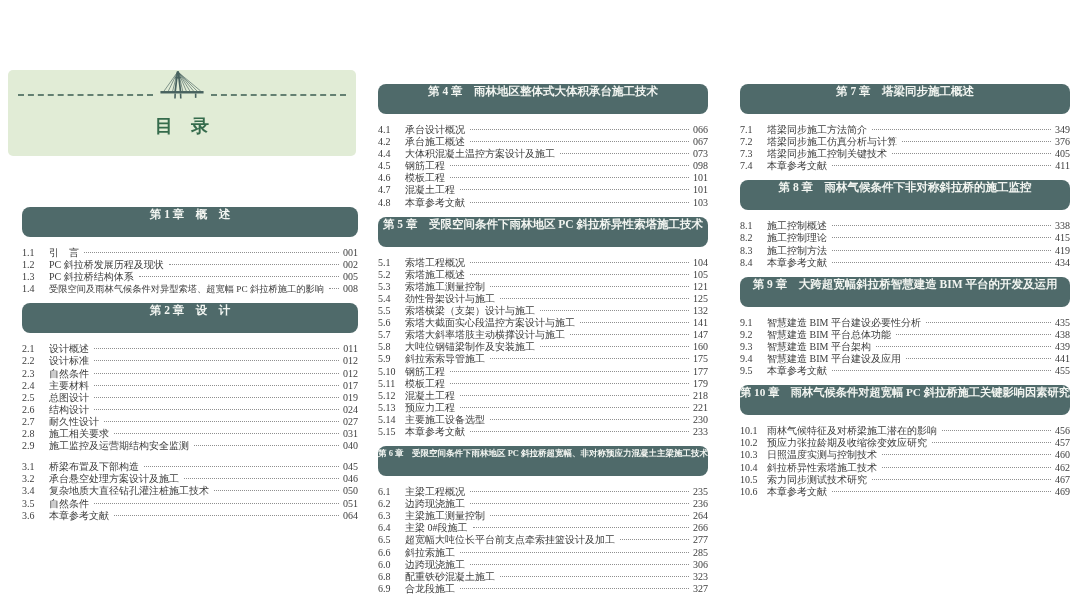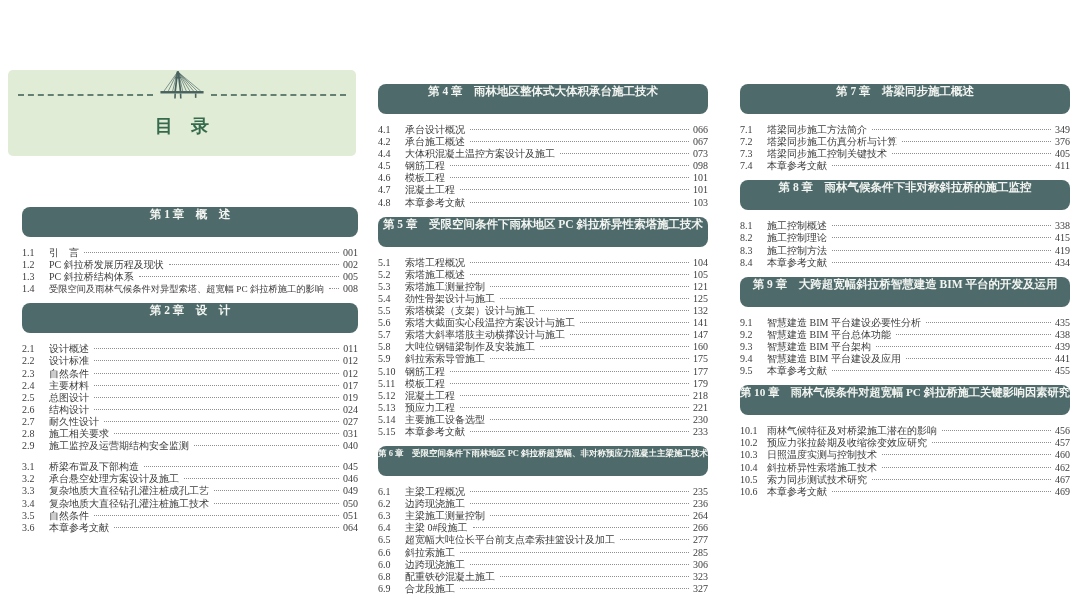--- a/index.html
+++ b/index.html
@@ -181,26 +181,20 @@
         <span class="dots"></span>
         <span class="pg">045</span>
       </div>
       <div class="entry">
         <span class="num">3.2</span>
         <span class="label">承台悬空处理方案设计及施工</span>
         <span class="dots"></span>
         <span class="pg">046</span>
       </div>
       <div class="entry">
-        <span class="num">3.3</span>
-        <span class="label">复杂地质大直径钻孔灌注桩成孔工艺</span>
-        <span class="dots"></span>
-        <span class="pg">049</span>
-      </div>
-      <div class="entry">
         <span class="num">3.4</span>
         <span class="label">复杂地质大直径钻孔灌注桩施工技术</span>
         <span class="dots"></span>
         <span class="pg">050</span>
       </div>
       <div class="entry">
         <span class="num">3.5</span>
         <span class="label">自然条件</span>
         <span class="dots"></span>
         <span class="pg">051</span>

